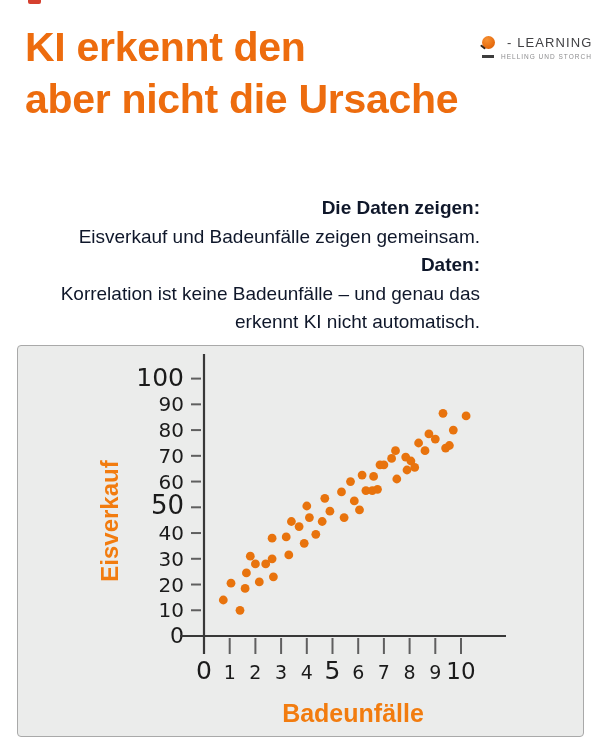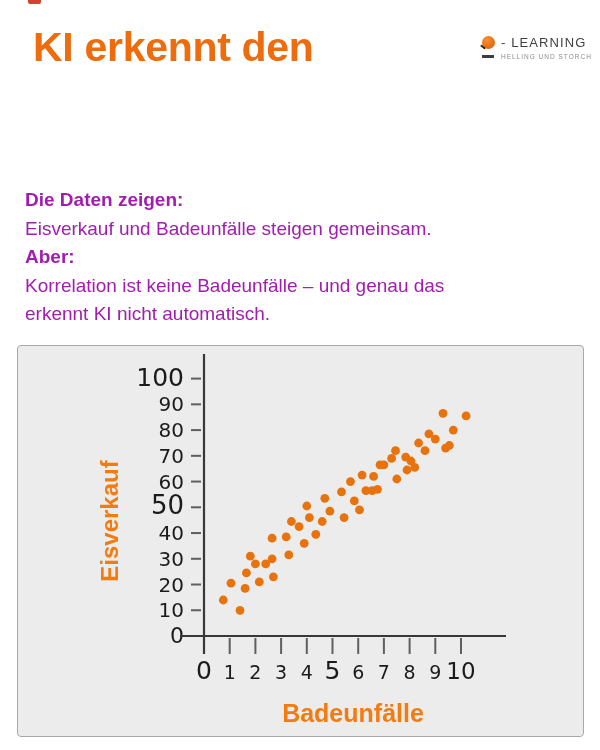--- a/index.html
+++ b/index.html
@@ -6,21 +6,21 @@
   .page {
     position:relative; width:600px; height:750px; overflow:hidden;
     background:#ffffff; font-family:"Liberation Sans", sans-serif;
   }
   .top-marker {
     position:absolute; left:28px; top:0; width:13px; height:4px;
     border-radius:0 0 2px 2px;
   }
   
   .logo { position:absolute; left:482px; top:35px; }
-  .logo-row1 { display:flex; align-items:center; gap:6px; height:14px; }
+  .logo-row1 { display:flex; align-items:center; gap:12px; height:14px; }
   .logo-circle {
     position:relative; width:13px; height:13px; border-radius:50%;
     background:radial-gradient(circle at 38% 30%, #f69234, #e86d10 62%, #c95d0c);
     flex:0 0 auto;
   }
   .logo-circle::after {
     content:""; position:absolute; left:-2px; bottom:1px; width:6px; height:2px;
     background:#35261a; transform:rotate(38deg); border-radius:1px;
   }
   .logo-word {
@@ -31,25 +31,25 @@
   .logo-dash { width:12px; height:2.5px; background:#3d3d3d; flex:0 0 auto; }
   .logo-sub {
     font-size:6.5px; color:#8d8d8f; letter-spacing:1px; white-space:nowrap;
     font-weight:500;
   }
   
   .title {
     position:absolute; left:25px; top:21px; margin:0; width:520px;
     font-size:41px; line-height:52px; font-weight:700; letter-spacing:-0.3px;
   }
-  .title span { display:block;margin-left:8px; }
+  .title span { display:block; }
   
   .intro {
-    position:absolute; left:25px; top:186px; width:455px;
-    font-size:19px; line-height:28.5px; color:#a21caf;
+    position:absolute; left:25px; top:194px; width:455px;
+    font-size:19px; line-height:28.5px; color:#0f172a;text-align:right;
   }
   .intro p { margin:0; }
   .intro .lead { font-weight:700; }
   
   .chart-panel {
     position:absolute; left:17px; top:345px; width:567px; height:392px;
     background:#ebeceb; border:1px solid #a9a9a9; border-radius:4px;
     box-sizing:border-box;
   }
   .chart-panel svg { position:absolute; left:0; top:0; display:block; }
@@ -67,26 +67,27 @@
       <span class="logo-word">- LEARNING</span>
     </div>
     <div class="logo-row2">
       <span class="logo-dash"></span>
       <span class="logo-sub">HELLING UND STORCH</span>
     </div>
   </div>
 
   <h1 class="title" style="color: rgb(237, 108, 14);">
     <span>KI erkennt den</span>
+    <span>aber nicht die Ursache</span>
   </h1>
 
   <div class="intro">
     <p class="lead">Die Daten zeigen:</p>
-    <p>Eisverkauf und Badeunfälle steigen gemeinsam.</p>
-    <p class="lead">Aber:</p>
+    <p>Eisverkauf und Badeunfälle zeigen gemeinsam.</p>
+    <p class="lead">Daten:</p>
     <p>Korrelation ist keine Badeunfälle – und genau das erkennt KI nicht automatisch.</p>
   </div>
 
   <div class="chart-panel">
     <svg id="chart-svg" width="565" height="390" viewBox="0 0 565 390">
         <line x1="173" x2="183" y1="290" y2="290" stroke="#5f5f5f" stroke-width="2"></line>
         <text x="166" y="297" text-anchor="end" font-size="22" font-family="&quot;DejaVu Sans&quot;, sans-serif" fill="#1b1b1b">0</text>
         <line x1="173" x2="183" y1="264.26" y2="264.26" stroke="#5f5f5f" stroke-width="2"></line>
         <text x="166" y="271.26" text-anchor="end" font-size="20" font-family="&quot;DejaVu Sans&quot;, sans-serif" fill="#1b1b1b">10</text>
         <line x1="173" x2="183" y1="238.52" y2="238.52" stroke="#5f5f5f" stroke-width="2"></line>

